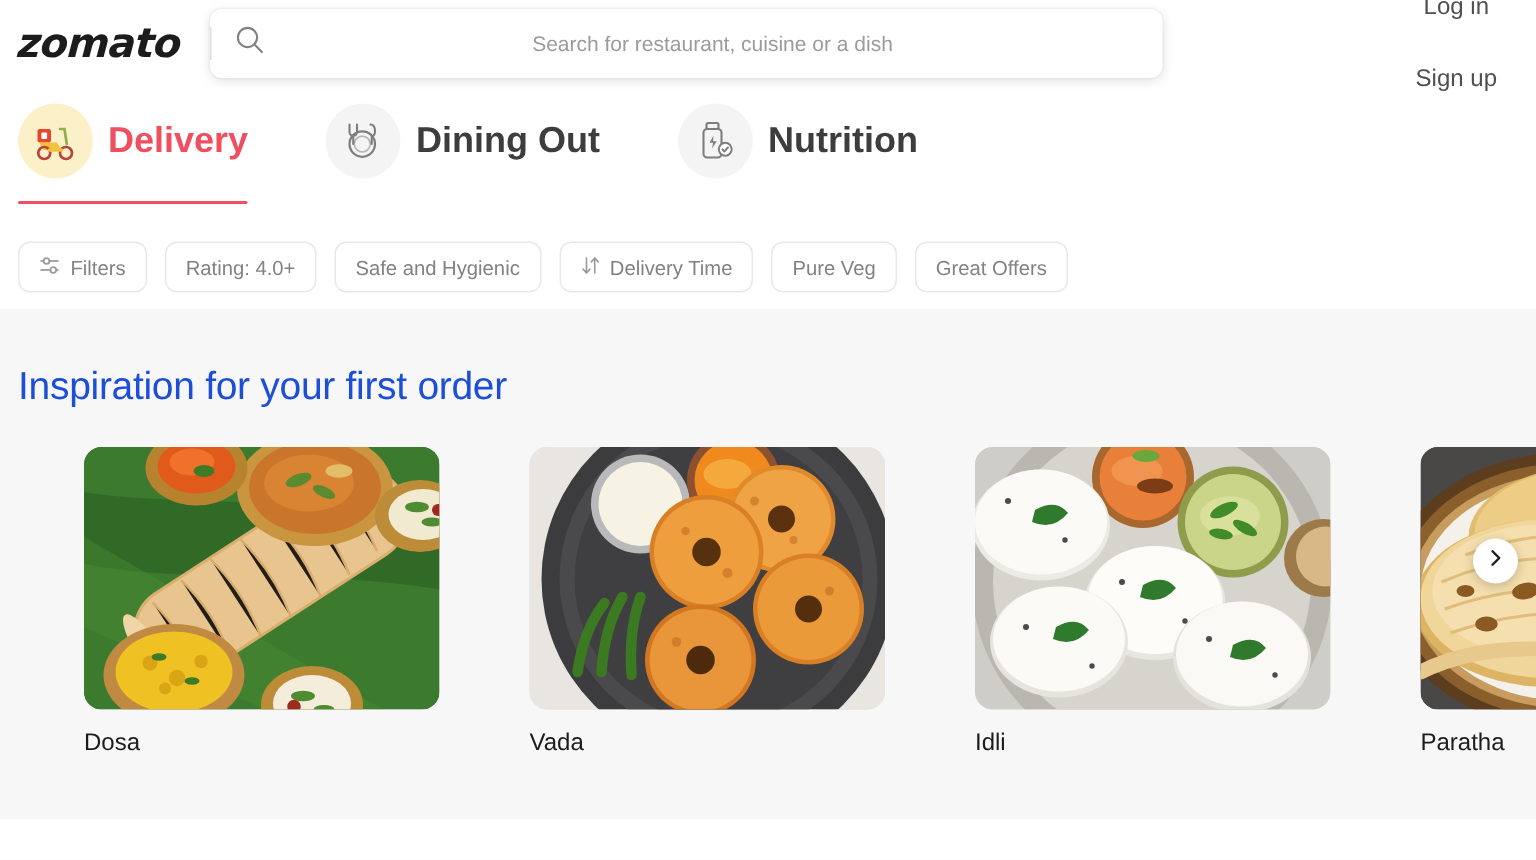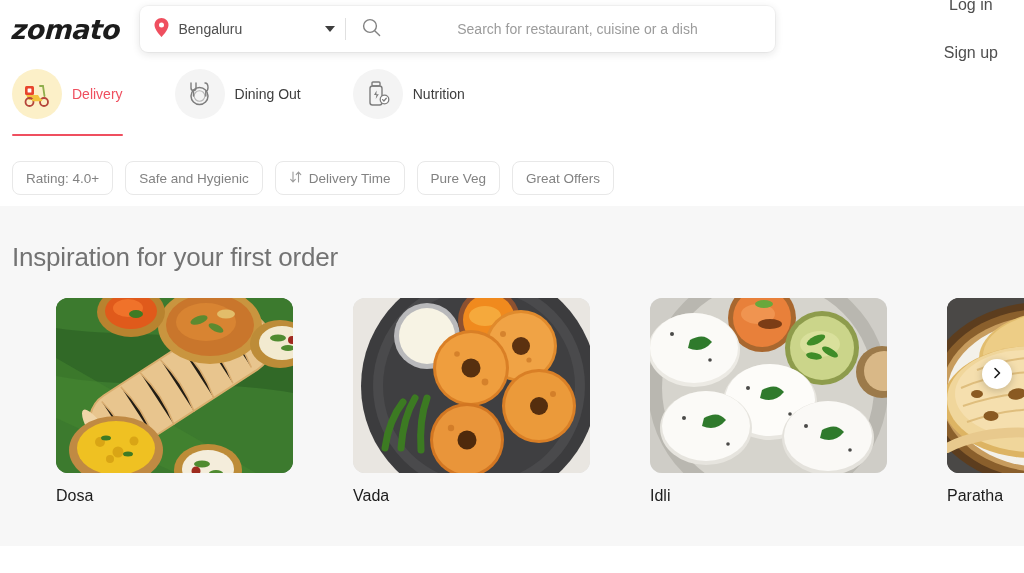--- a/index.html
+++ b/index.html
@@ -119,23 +119,24 @@
     border-radius: 50%;
     background: #f4f4f4;
     display: flex;
     align-items: center;
     justify-content: center;
     margin-right: 10px;
     flex: 0 0 auto;
   }
   .tab.active .tab-iconwrap { background: #fcf0c8; }
   .tab-label {
-    font-size: 14px;
+    font-size: 24px;
     color: #3d3d3d;
     white-space: nowrap;
+    font-weight: bold;
   }
   .tab.active .tab-label { color: #ef4f5f; }
   .tab-underline {
     position: absolute;
     left: 0; right: 16px;
     bottom: -6px;
     height: 2px;
     background: #ef4f5f;
     border-radius: 2px;
   }
@@ -168,21 +169,21 @@
   .main {
     background: #f7f7f7;
     height: 340px;
     padding: 0 0 0 0;
     position: relative;
     overflow: hidden;
   }
   .section-title {
     font-size: 26px;
     font-weight: 400;
-    color: #737373;
+    color: #1d4ed8;
     padding: 36px 0 0 12px;
     letter-spacing: -0.2px;
   }
   .carousel {
     display: flex;
     gap: 16px;
     padding: 25px 0 0 12px;
     position: relative;
   }
   .card { width: 237px; flex: 0 0 auto; cursor: pointer; margin-left: 44px; }
@@ -216,30 +217,20 @@
 </style>
 </head>
 <body>
 
 <div class="header">
 
   <div class="logo">zomato</div>
 
   <div class="searchbar">
 
-    <div class="loc">
-      <span class="pin">
-        <svg width="15" height="19" viewBox="0 0 15 19">
-          <path d="M7.5 0C3.6 0 .5 3.1.5 7c0 5.2 7 12 7 12s7-6.8 7-12c0-3.9-3.1-7-7-7z" fill="#ef4f5f"></path>
-          <circle cx="7.5" cy="6.9" r="2.5" fill="#fff"></circle>
-        </svg>
-      </span>
-      <span class="loc-name">Bengaluru</span>
-      <span class="caret"></span>
-    </div>
 
     <div class="vdiv"></div>
 
     <div class="search-wrap">
       <span class="mag">
         <svg width="19" height="19" viewBox="0 0 19 19">
           <circle cx="8" cy="8" r="6.4" fill="none" stroke="#828282" stroke-width="1.4"></circle>
           <line x1="12.7" y1="12.7" x2="17.6" y2="17.6" stroke="#828282" stroke-width="1.4" stroke-linecap="round"></line>
         </svg>
       </span>
@@ -293,20 +284,31 @@
         <circle cx="21.5" cy="20.5" r="4.3" fill="#fff" stroke="#7d7d7d" stroke-width="1.3"></circle>
         <path d="M19.6 20.6l1.3 1.4 2.4-2.7" fill="none" stroke="#7d7d7d" stroke-width="1.3" stroke-linecap="round" stroke-linejoin="round"></path>
       </svg>
     </span>
     <span class="tab-label">Nutrition</span>
   </div>
 </div>
 
 <div class="chips">
 
+  <div class="chip">
+    <span>
+      <svg width="14" height="14" viewBox="0 0 14 14">
+        <line x1="1" y1="4" x2="13" y2="4" stroke="#9b9b9b" stroke-width="1.2"></line>
+        <line x1="1" y1="10" x2="13" y2="10" stroke="#9b9b9b" stroke-width="1.2"></line>
+        <circle cx="5" cy="4" r="1.9" fill="#fff" stroke="#9b9b9b" stroke-width="1.2"></circle>
+        <circle cx="9.5" cy="10" r="1.9" fill="#fff" stroke="#9b9b9b" stroke-width="1.2"></circle>
+      </svg>
+    </span>
+    <span>Filters</span>
+  </div>
 
   <div class="chip">
     <span>Rating: 4.0+</span>
   </div>
 
   <div class="chip">
     <span>Safe and Hygienic</span>
   </div>
 
   <div class="chip">

